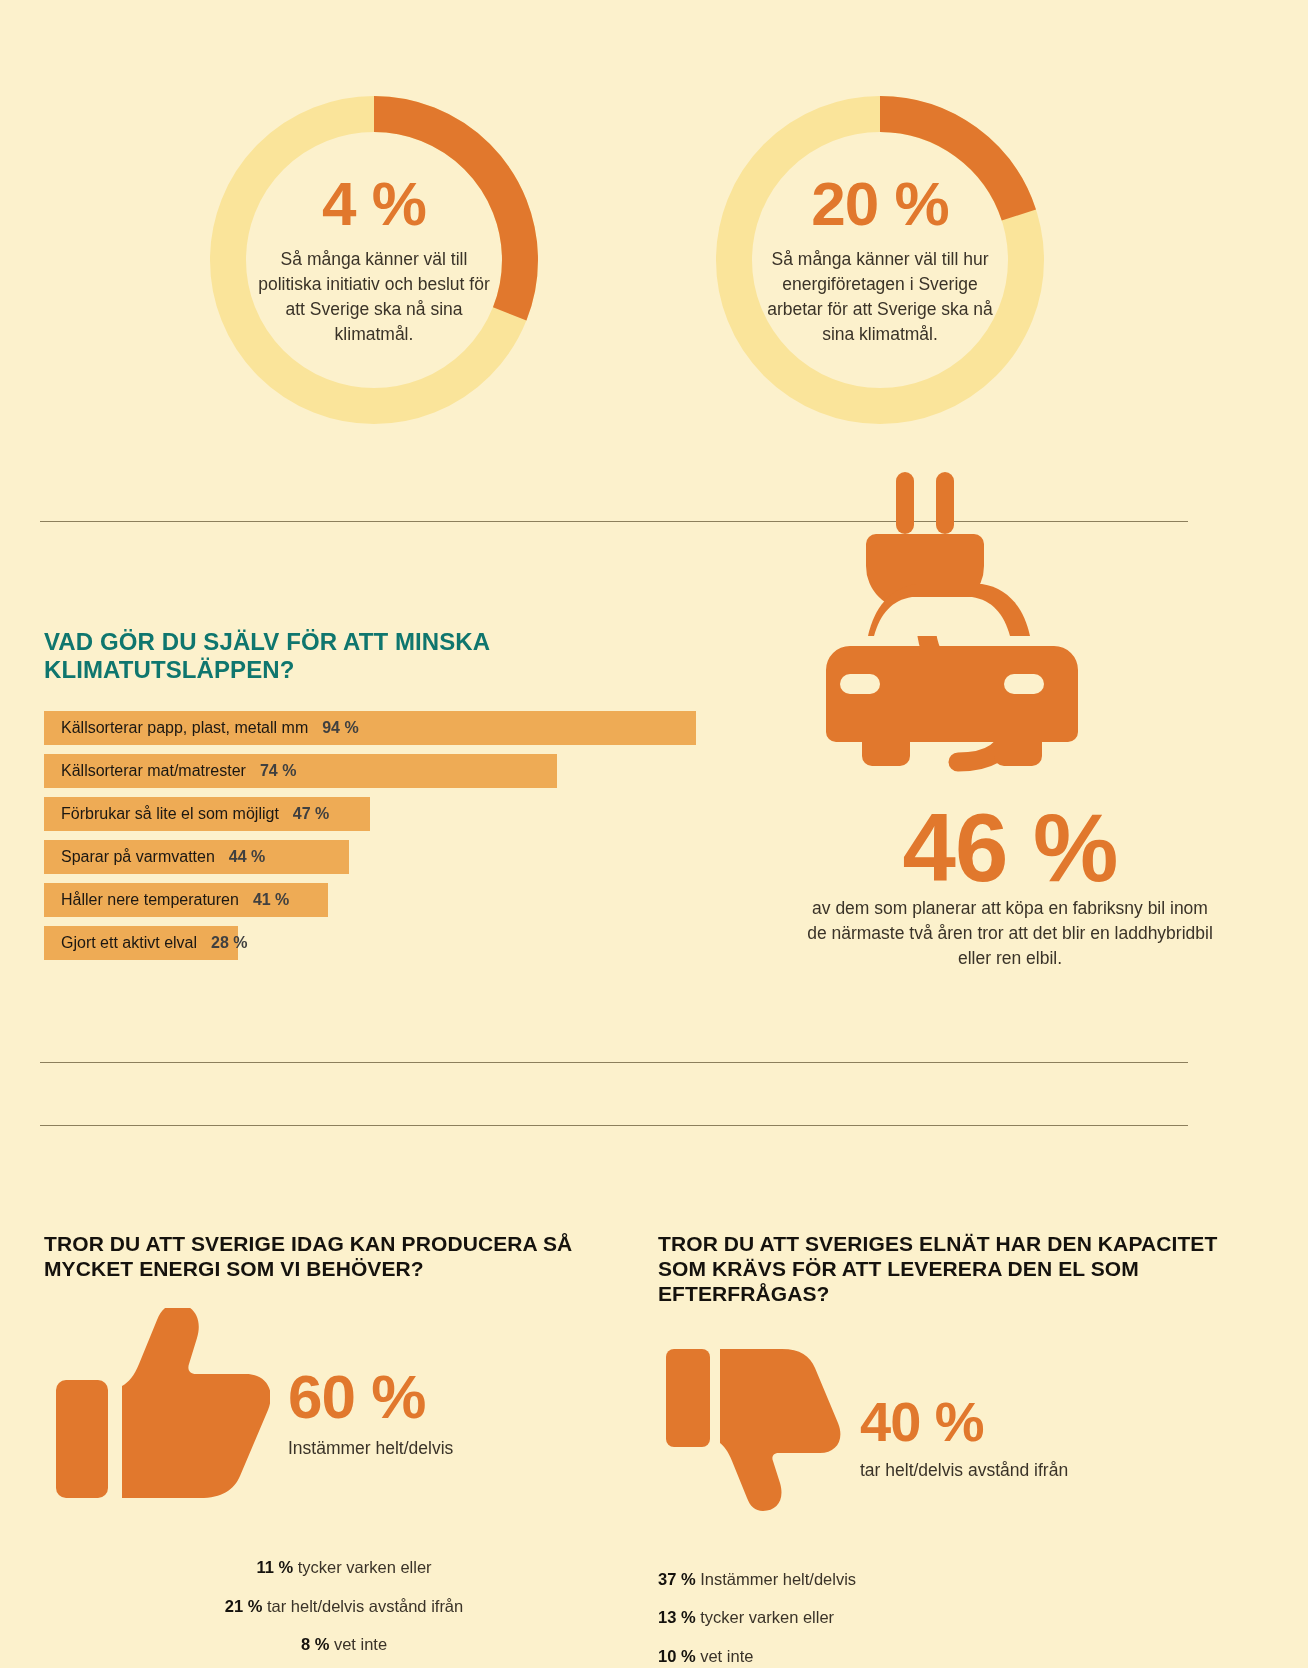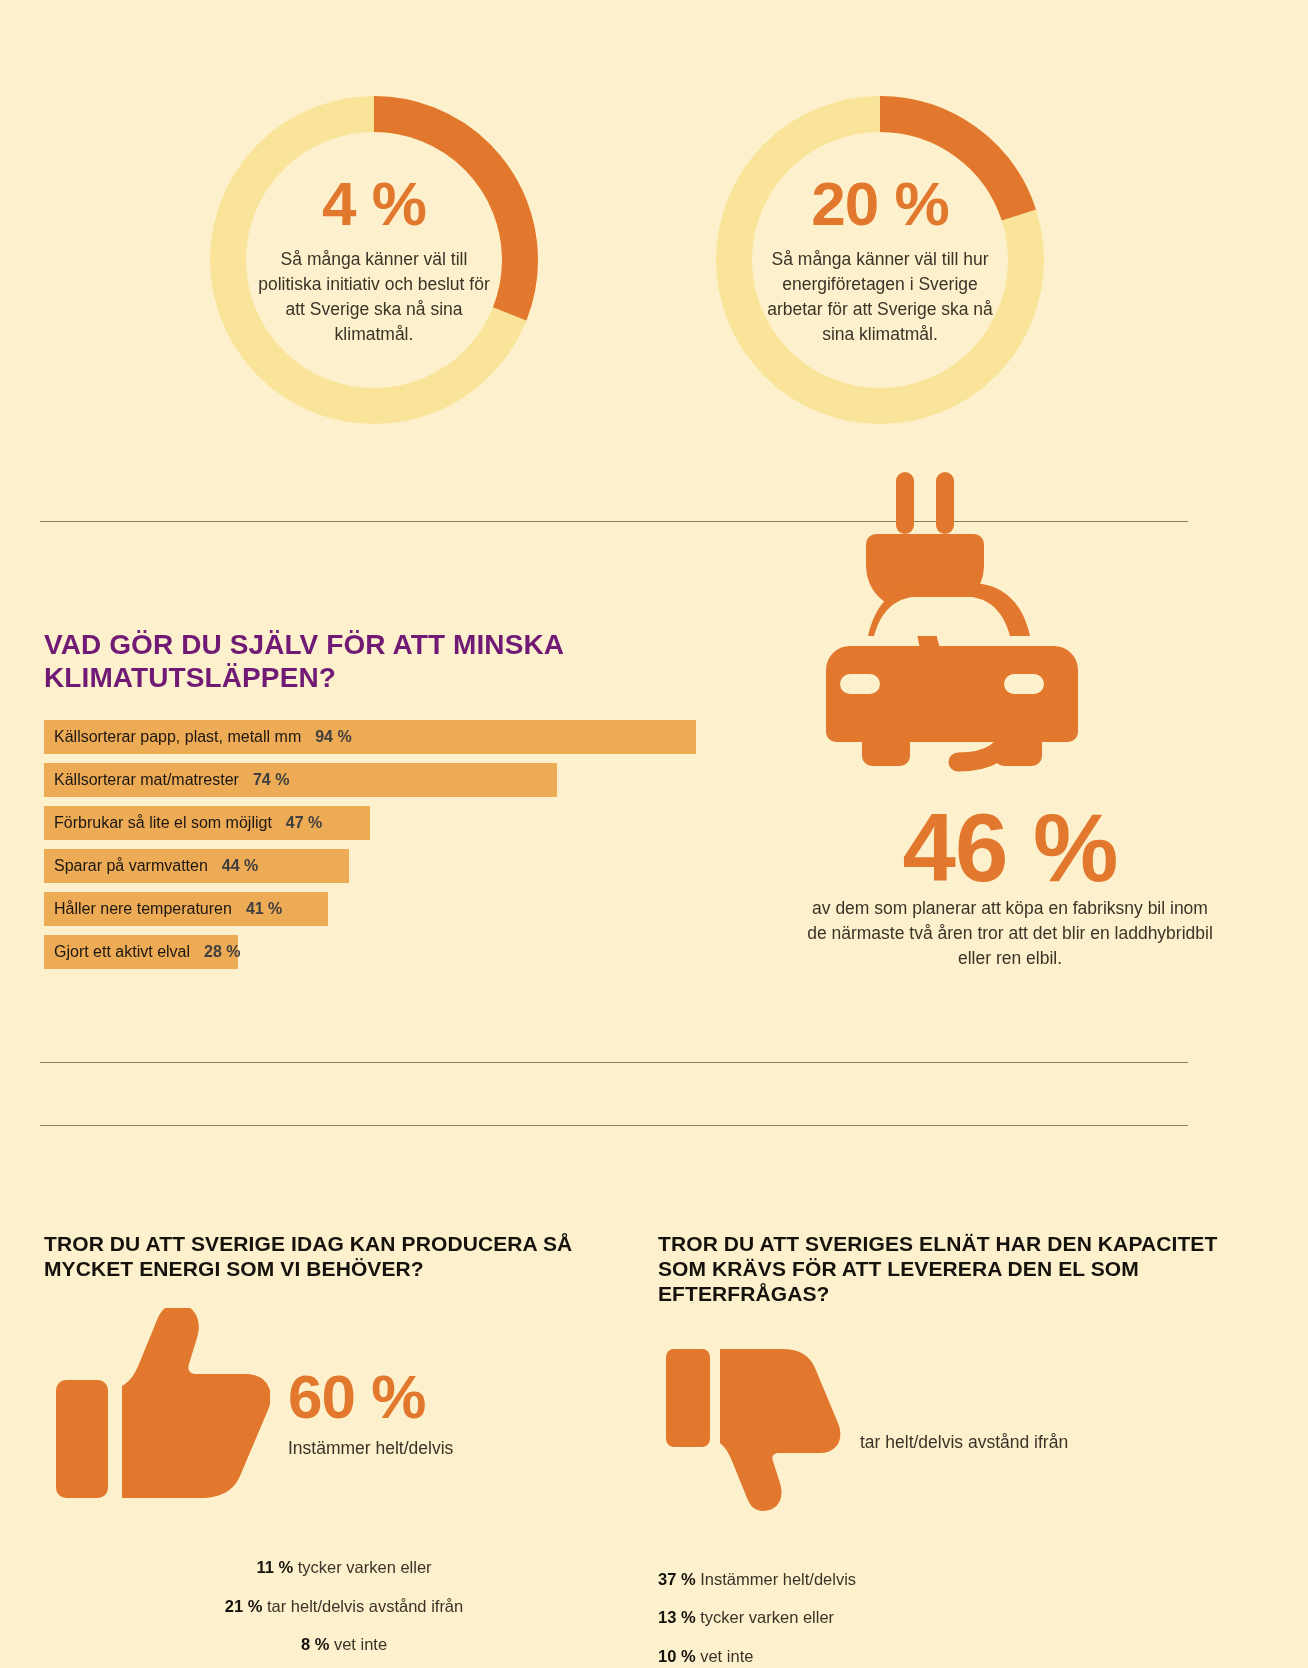--- a/index.html
+++ b/index.html
@@ -73,43 +73,43 @@
   #rule-bottom { top: 1125px; }
 
   
   .bar-section {
     position: absolute;
     left: 44px;
     top: 628px;
     width: 700px;
   }
   .section-heading {
-    font-size: 28px;
+    font-size: 24px;
     font-weight: 800;
-    color: #701a75;
+    color: #0f766e;
     letter-spacing: 0.1px;
     line-height: 1.18;
     text-transform: uppercase;
     margin-bottom: 26px;
   }
   .bars { position: relative; }
   .bar-row {
     position: relative;
     height: 34px;
     margin-bottom: 9px;
   }
   .bar-fill {
     position: absolute;
     left: 0;
     top: 0;
     height: 34px;
     background: #eeab55;
     display: flex;
     align-items: center;
-    padding-left: 10px;
+    padding-left: 17px;
     white-space: nowrap;
   }
   .bar-label {
     font-size: 16px;
     color: #1b1712;
     line-height: 1;
   }
   .bar-value {
     font-size: 16px;
     font-weight: 700;
@@ -331,20 +331,21 @@
     <div class="col" id="col-right">
       <div class="q-heading">TROR DU ATT SVERIGES ELNÄT HAR DEN KAPACITET SOM KRÄVS FÖR ATT LEVERERA DEN EL SOM EFTERFRÅGAS?</div>
       <div class="thumb-row">
         <svg class="thumb-svg" id="thumbs-down-icon" viewBox="0 0 180 200">
           <g fill="#e1782d">
             <rect x="4" y="10" width="44" height="98" rx="8"></rect>
             <path d="M58 10 h62 c18 0 28 7 33 19 l23 55 c7 17 -2 30 -18 30 h-41 c-5 0 -8 3 -6 8 l7 22 c5 17 -3 28 -17 28 -8 0 -13 -5 -16 -13 l-15 -37 c-4 -10 -8 -15 -12 -18 z"></path>
           </g>
         </svg>
         <div class="thumb-text">
+          <div class="thumb-pct small">40 %</div>
           <div class="thumb-sub center">tar helt/delvis avstånd ifrån</div>
         </div>
       </div>
       <div class="stat-list" id="stats-right">
           <div class="stat-line"><span class="stat-pct">37 %</span><span> Instämmer helt/delvis</span></div>
           <div class="stat-line"><span class="stat-pct">13 %</span><span> tycker varken eller</span></div>
           <div class="stat-line"><span class="stat-pct">10 %</span><span> vet inte</span></div>
         </div>
     </div>
 

